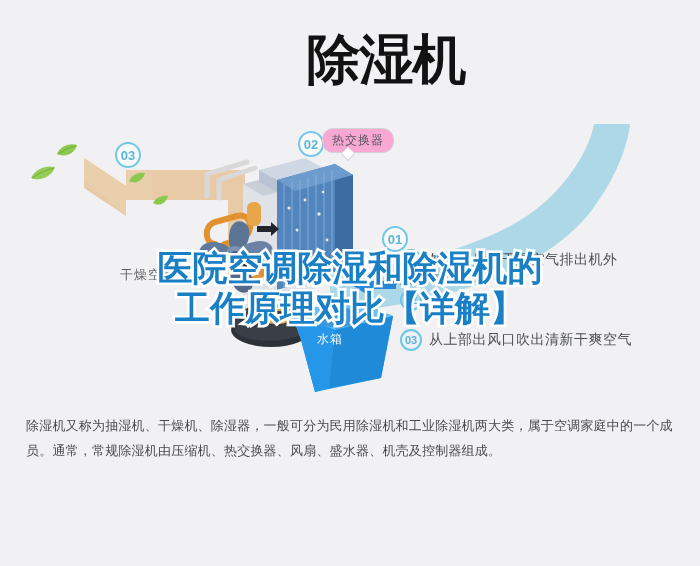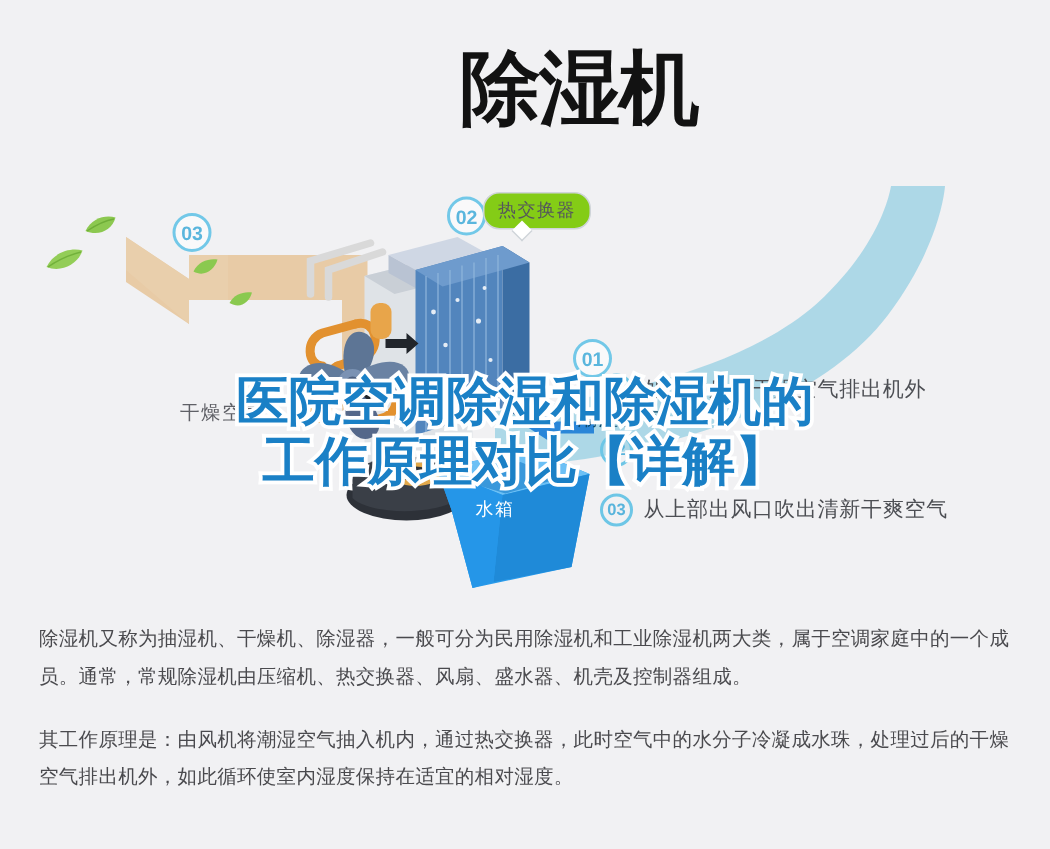--- a/index.html
+++ b/index.html
@@ -115,21 +115,21 @@
   }
   .num-03-stage { left: 115px; top: 24px; }
   .num-02-stage { left: 298px; top: 13px; }
   .num-01-stage { left: 382px; top: 108px; }
 
   
   .callout {
     position: absolute;
     left: 322px;
     top: 10px;
-    background: #84cc16;
+    background: #f9a8d4;
     border: 1px solid #cfd4d9;
     border-radius: 11px;
     padding: 3px 9px;
     font-size: 12px;
     color: #55575c;
     white-space: nowrap;
     letter-spacing: 1px;
     text-align: right;
   }
   .callout::after {
@@ -395,14 +395,13 @@
   </div>
 </div>
 
 <div class="overlay-title">
   <span class="overlay-line">医院空调除湿和除湿机的</span>
   <span class="overlay-line">工作原理对比【详解】</span>
 </div>
 
 <div class="copy">
   <p>除湿机又称为抽湿机、干燥机、除湿器，一般可分为民用除湿机和工业除湿机两大类，属于空调家庭中的一个成员。通常，常规除湿机由压缩机、热交换器、风扇、盛水器、机壳及控制器组成。</p>
-  <p>其工作原理是：由风机将潮湿空气抽入机内，通过热交换器，此时空气中的水分子冷凝成水珠，处理过后的干燥空气排出机外，如此循环使室内湿度保持在适宜的相对湿度。</p>
 </div>
 
 </body></html>

